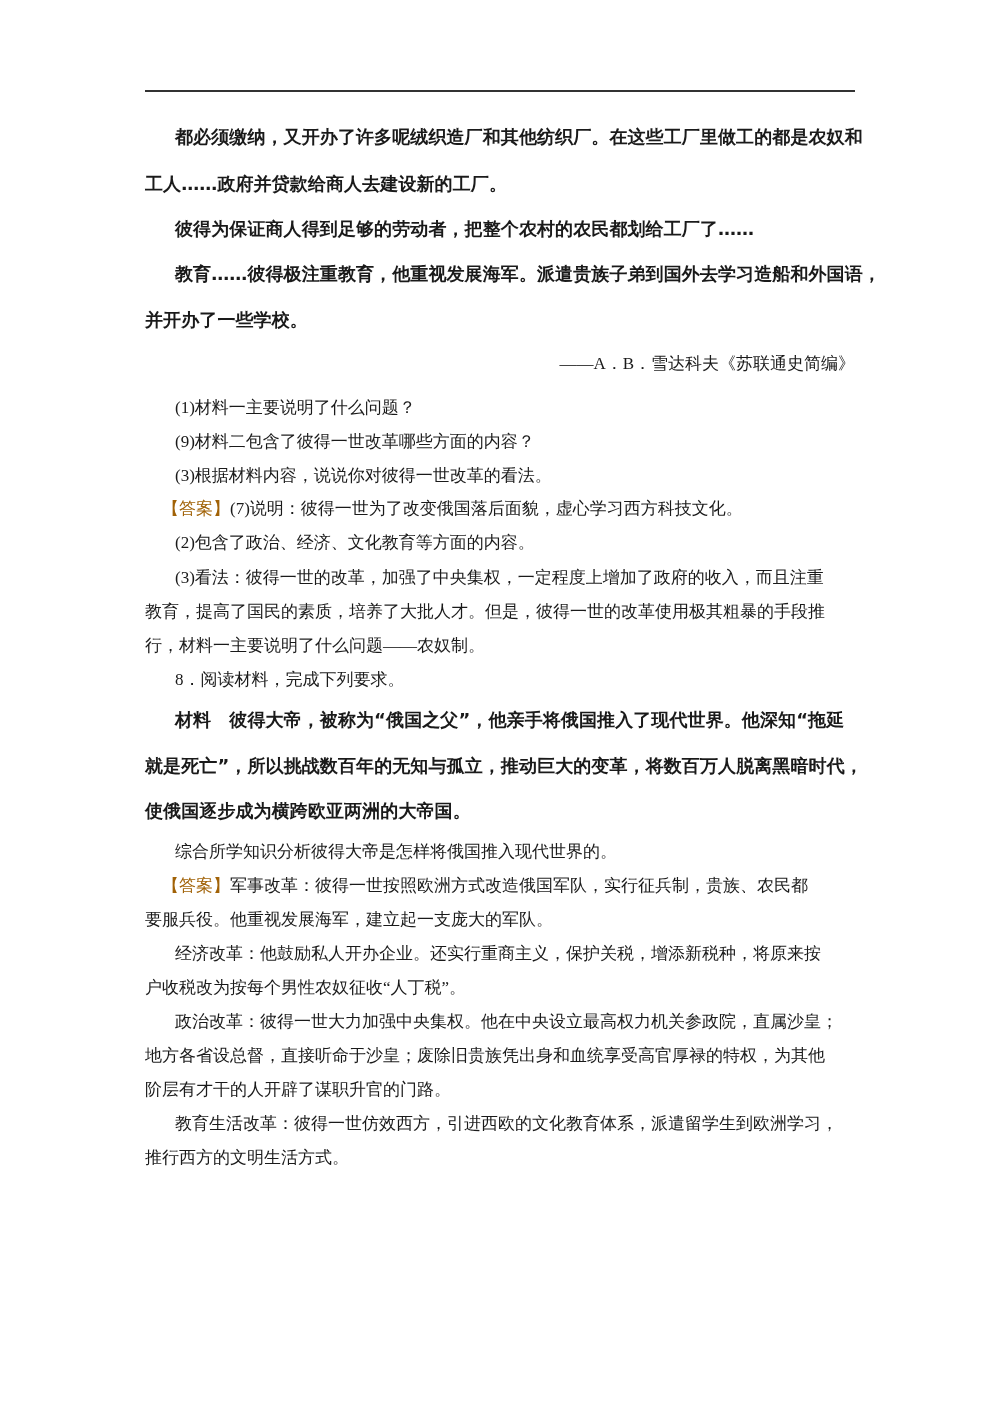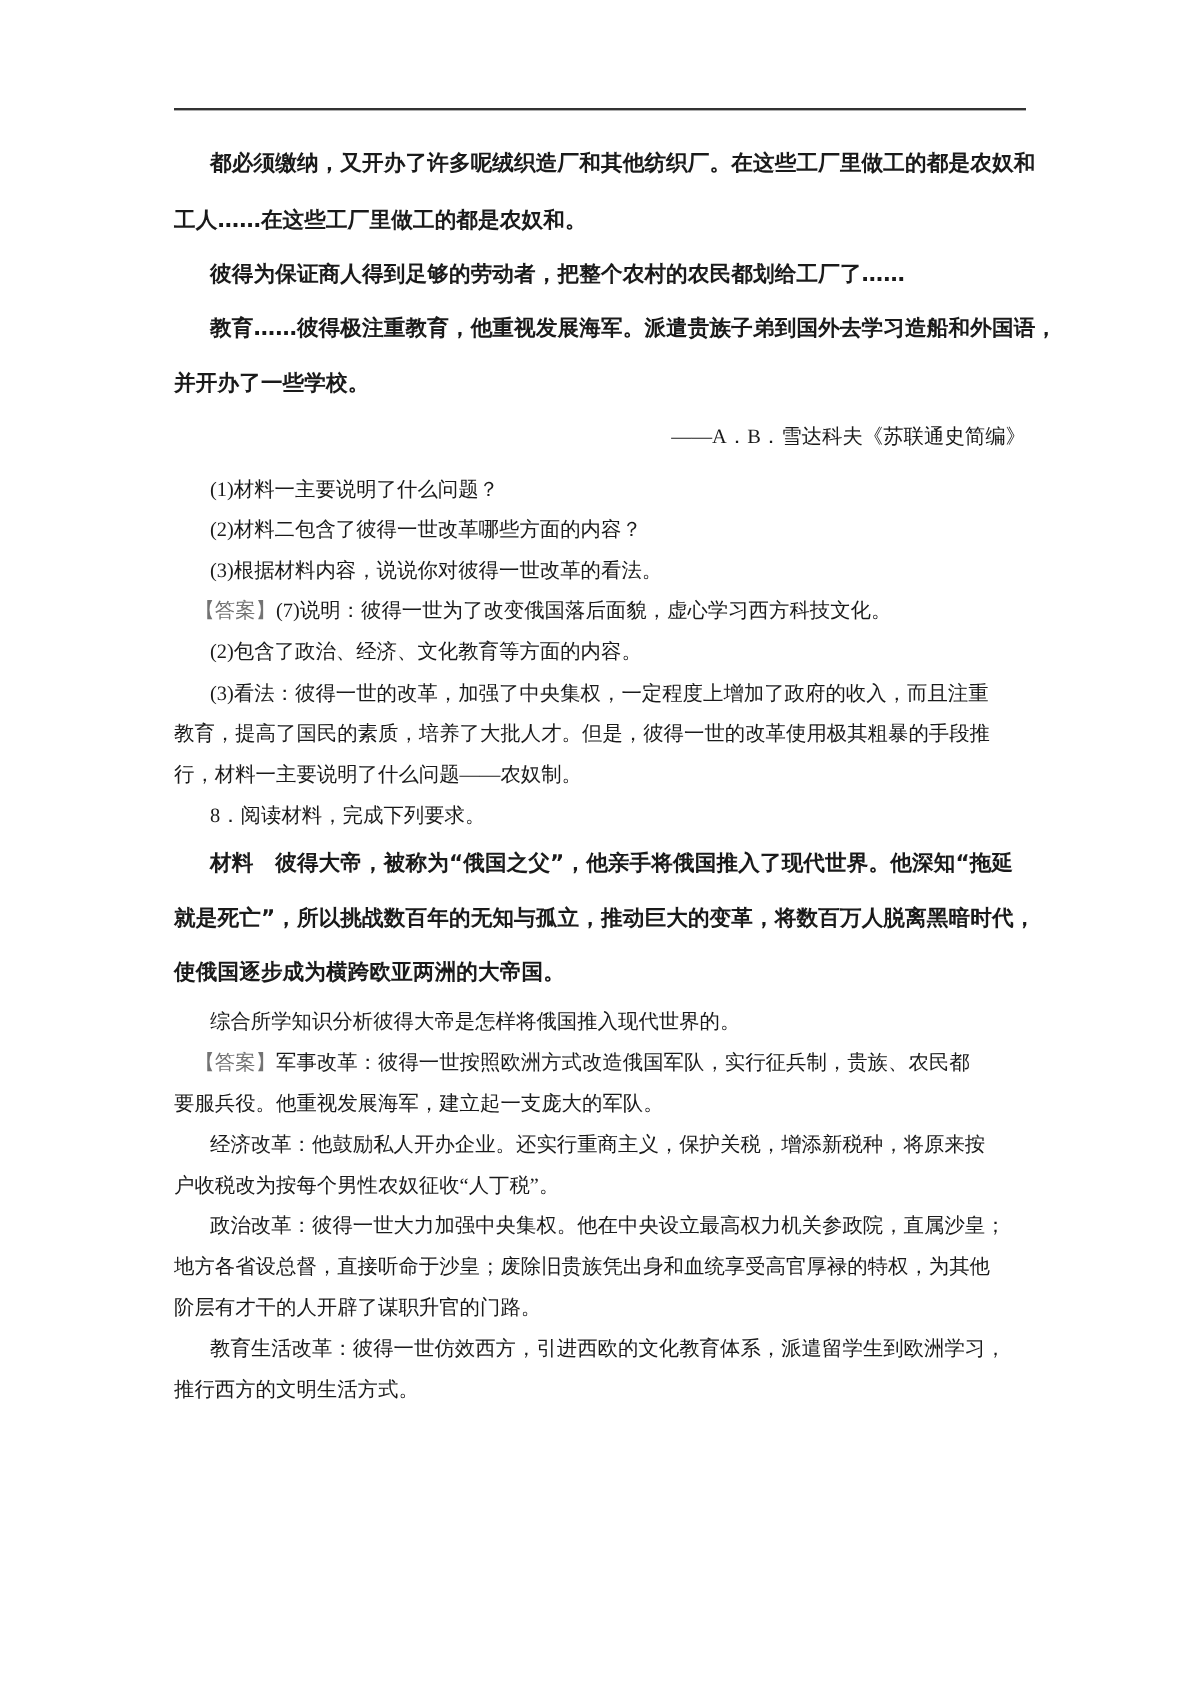--- a/index.html
+++ b/index.html
@@ -4,39 +4,39 @@
 <style>
   html, body { margin: 0; padding: 0; background: #ffffff; }
   body { width: 1000px; height: 1414px; position: relative; overflow: hidden;
          font-family: "DejaVu Sans", "Liberation Sans", sans-serif; color: #1a1a1a; }
   .rule { position: absolute; left: 145px; top: 90px; width: 710px; height: 2px; background: #333; }
   .line { position: absolute; left: 145px; width: 712px; white-space: nowrap; font-size: 16px; line-height: 20px; }
   .bold { font-weight: 700; font-size: 18px; letter-spacing: 0.1px; }
   .serif { font-family: "Liberation Serif", "DejaVu Serif", serif; font-size: 17px; }
   .ind { left: 175px; }
   .right { left: auto; right: 145px; width: auto; text-align: center; }
-  .ans { color: #737373; }
+  .ans { color: #a16207; }
 </style>
 </head>
 <body>
 
 <div class="rule"></div>
 
 <div>
   <div class="line bold ind" style="top:127px">都必须缴纳，又开办了许多呢绒织造厂和其他纺织厂。在这些工厂里做工的都是农奴和</div>
-  <div class="line bold" style="top:174px">工人……在这些工厂里做工的都是农奴和。</div>
+  <div class="line bold" style="top:174px">工人……政府并贷款给商人去建设新的工厂。</div>
   <div class="line bold ind" style="top:219px">彼得为保证商人得到足够的劳动者，把整个农村的农民都划给工厂了……</div>
   <div class="line bold ind" style="top:264px">教育……彼得极注重教育，他重视发展海军。派遣贵族子弟到国外去学习造船和外国语，</div>
   <div class="line bold" style="top:310px">并开办了一些学校。</div>
   <div class="line serif right" style="top:354px">——A．B．雪达科夫《苏联通史简编》</div>
 </div>
 
 <div>
   <div class="line serif ind" style="top:398px">(1)材料一主要说明了什么问题？</div>
-  <div class="line serif ind" style="top:432px">(2)材料二包含了彼得一世改革哪些方面的内容？</div>
+  <div class="line serif ind" style="top:432px">(9)材料二包含了彼得一世改革哪些方面的内容？</div>
   <div class="line serif ind" style="top:466px">(3)根据材料内容，说说你对彼得一世改革的看法。</div>
 </div>
 
 <div>
   <div class="line serif" style="top:499px; left:162px">
     <span class="ans">【答案】</span><span>(7)说明：彼得一世为了改变俄国落后面貌，虚心学习西方科技文化。</span>
   </div>
   <div class="line serif ind" style="top:533px">(2)包含了政治、经济、文化教育等方面的内容。</div>
   <div class="line serif ind" style="top:568px">(3)看法：彼得一世的改革，加强了中央集权，一定程度上增加了政府的收入，而且注重</div>
   <div class="line serif" style="top:602px">教育，提高了国民的素质，培养了大批人才。但是，彼得一世的改革使用极其粗暴的手段推</div>

